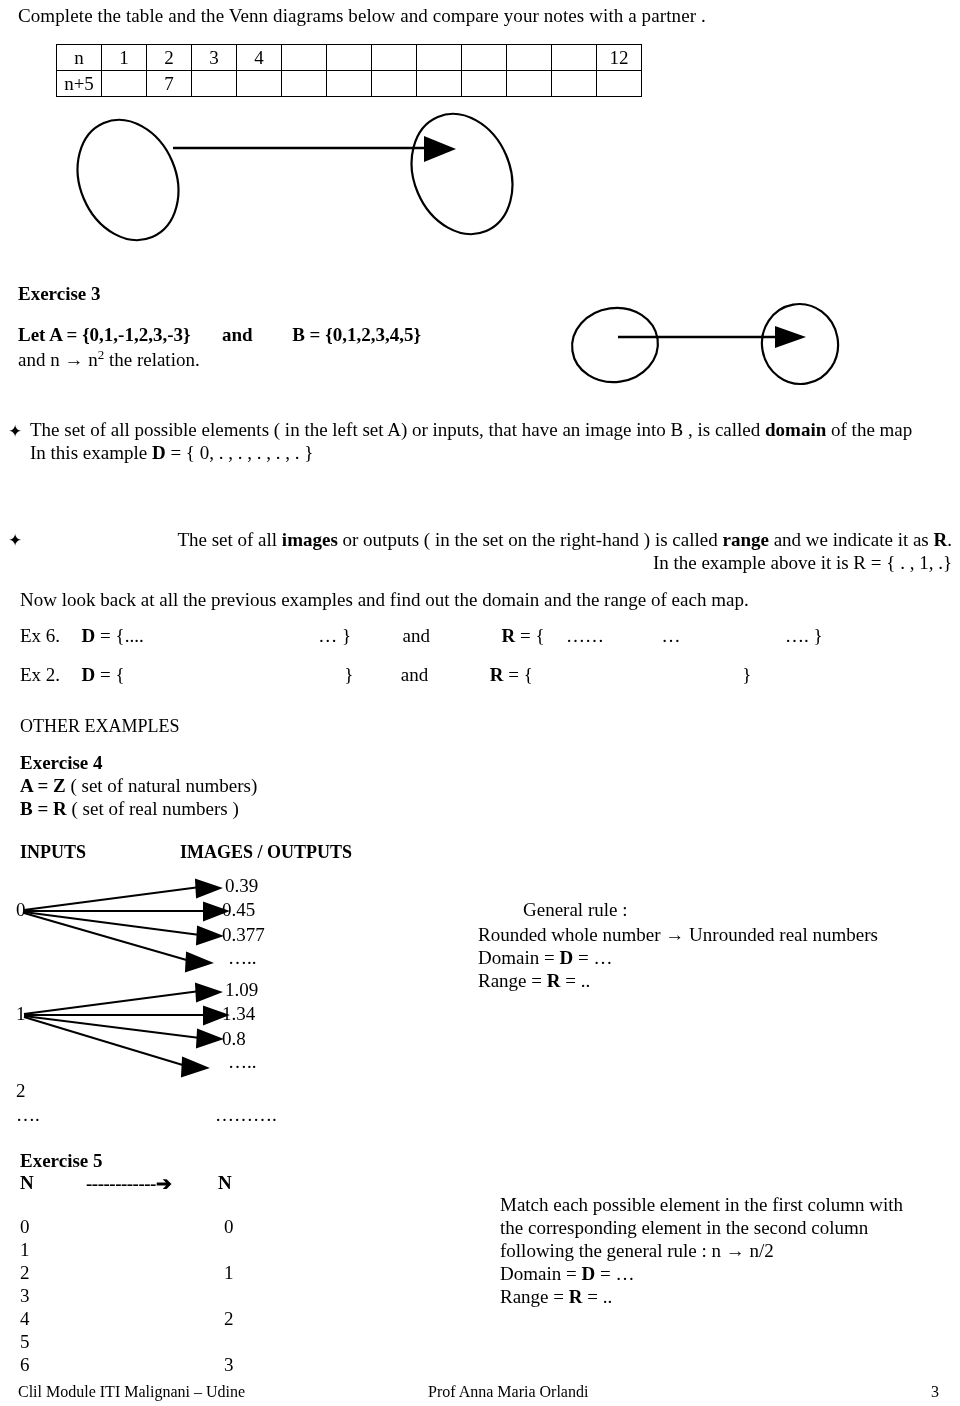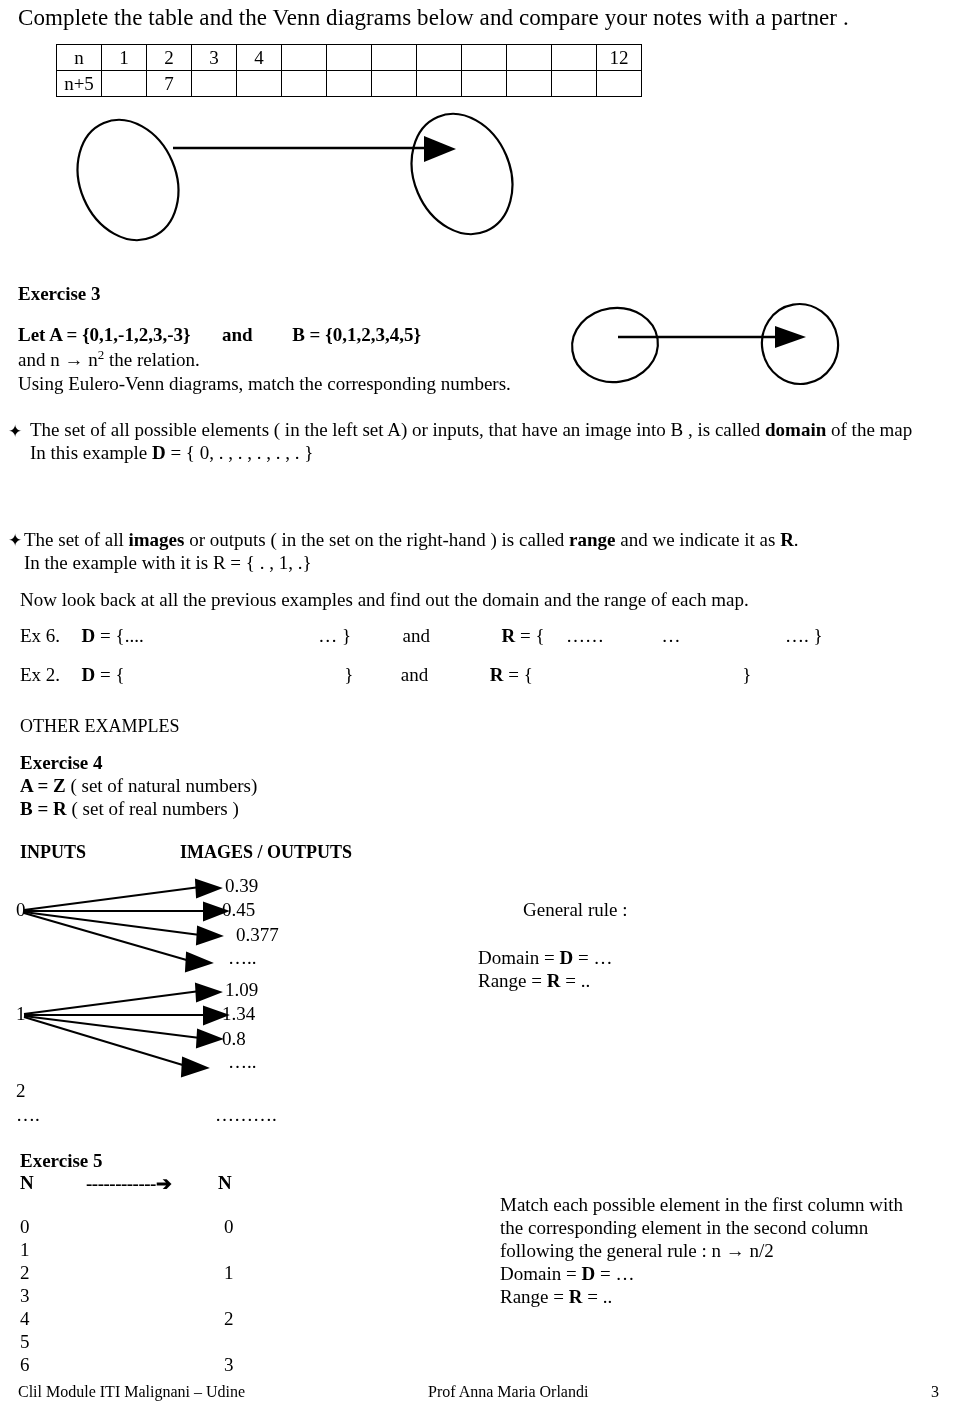--- a/index.html
+++ b/index.html
@@ -18,21 +18,21 @@
   .page {
     position: relative;
     width: 960px;
     height: 1406px;
   }
   .abs { position: absolute; }
 
   
   .intro {
     left: 18px; top: 5px;
-    font-size: 23px;
+    font-size: 19px;
     letter-spacing: 0.1px;
     white-space: nowrap;
   }
 
   
   .nTable {
     left: 56px; top: 44px;
     border-collapse: collapse;
   }
   .nTable td {
@@ -162,21 +162,20 @@
     <span style="display:inline-block;width:22px;"></span>
     <span>and</span>
     <span style="display:inline-block;width:30px;"></span>
     <span>B = {0,1,2,3,4,5}</span>
   </div>
 
   <div class="abs txt" style="left:18px; top:347px;">
     <span>and   n </span><span>→</span><span> n</span><span class="sup">2</span><span>  the relation.</span>
   </div>
 
-  <div class="abs txt" style="left:18px; top:373px;">Using Eulero-Venn  diagrams, match the corresponding numbers.</div>
 
   <div class="abs vennWrap" style="left:565px; top:297px;">
     <svg width="350" height="100" viewBox="0 0 350 100">
       <g fill="none" stroke="#000" stroke-width="2.2">
         <ellipse cx="50" cy="48" rx="43" ry="37" transform="rotate(-8 50 48)"></ellipse>
         <ellipse cx="235" cy="47" rx="38" ry="40" transform="rotate(-10 235 47)"></ellipse>
       </g>
       <g>
         <line x1="53" y1="40" x2="222" y2="40" stroke="#000" stroke-width="2.4"></line>
         <polygon points="210,29 241,40 210,51" fill="#000"></polygon>
@@ -191,25 +190,25 @@
         <span>The set of all possible elements ( in the left set A) or inputs, that have an image into B , is called </span><span class="b">domain</span><span> of the map</span>
       </div>
       <div style="white-space:nowrap;">
         <span>In this example </span><span class="b">D</span><span> = { 0, . , . , . , . , . }</span>
       </div>
     </div>
   </div>
 
   <div class="abs" style="left:8px; top:528px; width:944px;">
     <span class="bulletStar" style="left:0px; top:4px;">✦</span>
-    <div class="bulletPara" style="margin-left:16px;">
+    <div class="bulletPara" style="margin-left:40px;text-align:right;">
       <div style="white-space:nowrap;">
         <span>The set of all </span><span class="b">images</span><span> or outputs ( in the set on the right-hand ) is called </span><span class="b">range</span><span> and we indicate it as </span><span class="b">R</span><span>.</span>
       </div>
-      <div style="white-space:nowrap;">In the example with it is R = { . , 1, .}</div>
+      <div style="white-space:nowrap;">In the example above it is R = { . , 1, .}</div>
     </div>
   </div>
 
   <div class="abs txt" style="left:20px; top:589px;">Now look back at all the previous examples and find out the domain and the range of each map.</div>
 
   <div class="abs txt" style="left:20px; top:625px;">
     <span>Ex 6.</span>
     <span style="display:inline-block;width:12px;"></span>
     <span class="b">D</span><span> = {....</span>
     <span style="display:inline-block;width:165px;"></span>
@@ -282,31 +281,34 @@
     </svg>
   </div>
 
   <div class="abs mapnum" style="left:16px; top:899px;">0</div>
   <div class="abs mapnum" style="left:16px; top:1003px;">1</div>
   <div class="abs mapnum" style="left:16px; top:1080px;">2</div>
   <div class="abs mapnum" style="left:16px; top:1104px;">….</div>
 
   <div class="abs mapnum" style="left:225px; top:875px;">0.39</div>
   <div class="abs mapnum" style="left:222px; top:899px;">0.45</div>
-  <div class="abs mapnum" style="left:236px; top:924px;">0.377</div>
+  <div class="abs mapnum" style="left:222px; top:924px;">0.377</div>
   <div class="abs mapnum" style="left:228px; top:947px;">…..</div>
 
   <div class="abs mapnum" style="left:225px; top:979px;">1.09</div>
   <div class="abs mapnum" style="left:222px; top:1003px;">1.34</div>
   <div class="abs mapnum" style="left:222px; top:1028px;">0.8</div>
   <div class="abs mapnum" style="left:228px; top:1051px;">…..</div>
 
   <div class="abs mapnum" style="left:215px; top:1104px;">……….</div>
 
   <div class="abs txt" style="left:523px; top:899px;">General rule :</div>
+  <div class="abs txt" style="left:478px; top:924px;">
+    <span>Rounded whole number </span><span>→</span><span> Unrounded real numbers</span>
+  </div>
   <div class="abs txt" style="left:478px; top:947px;">
     <span>Domain = </span><span class="b">D</span><span> = …</span>
   </div>
   <div class="abs txt" style="left:478px; top:970px;">
     <span>Range = </span><span class="b">R</span><span> = ..</span>
   </div>
 
   <div class="abs h-ex" style="left:20px; top:1150px;">Exercise 5</div>
 
   <div class="abs txt b" style="left:20px; top:1172px;">N</div>

